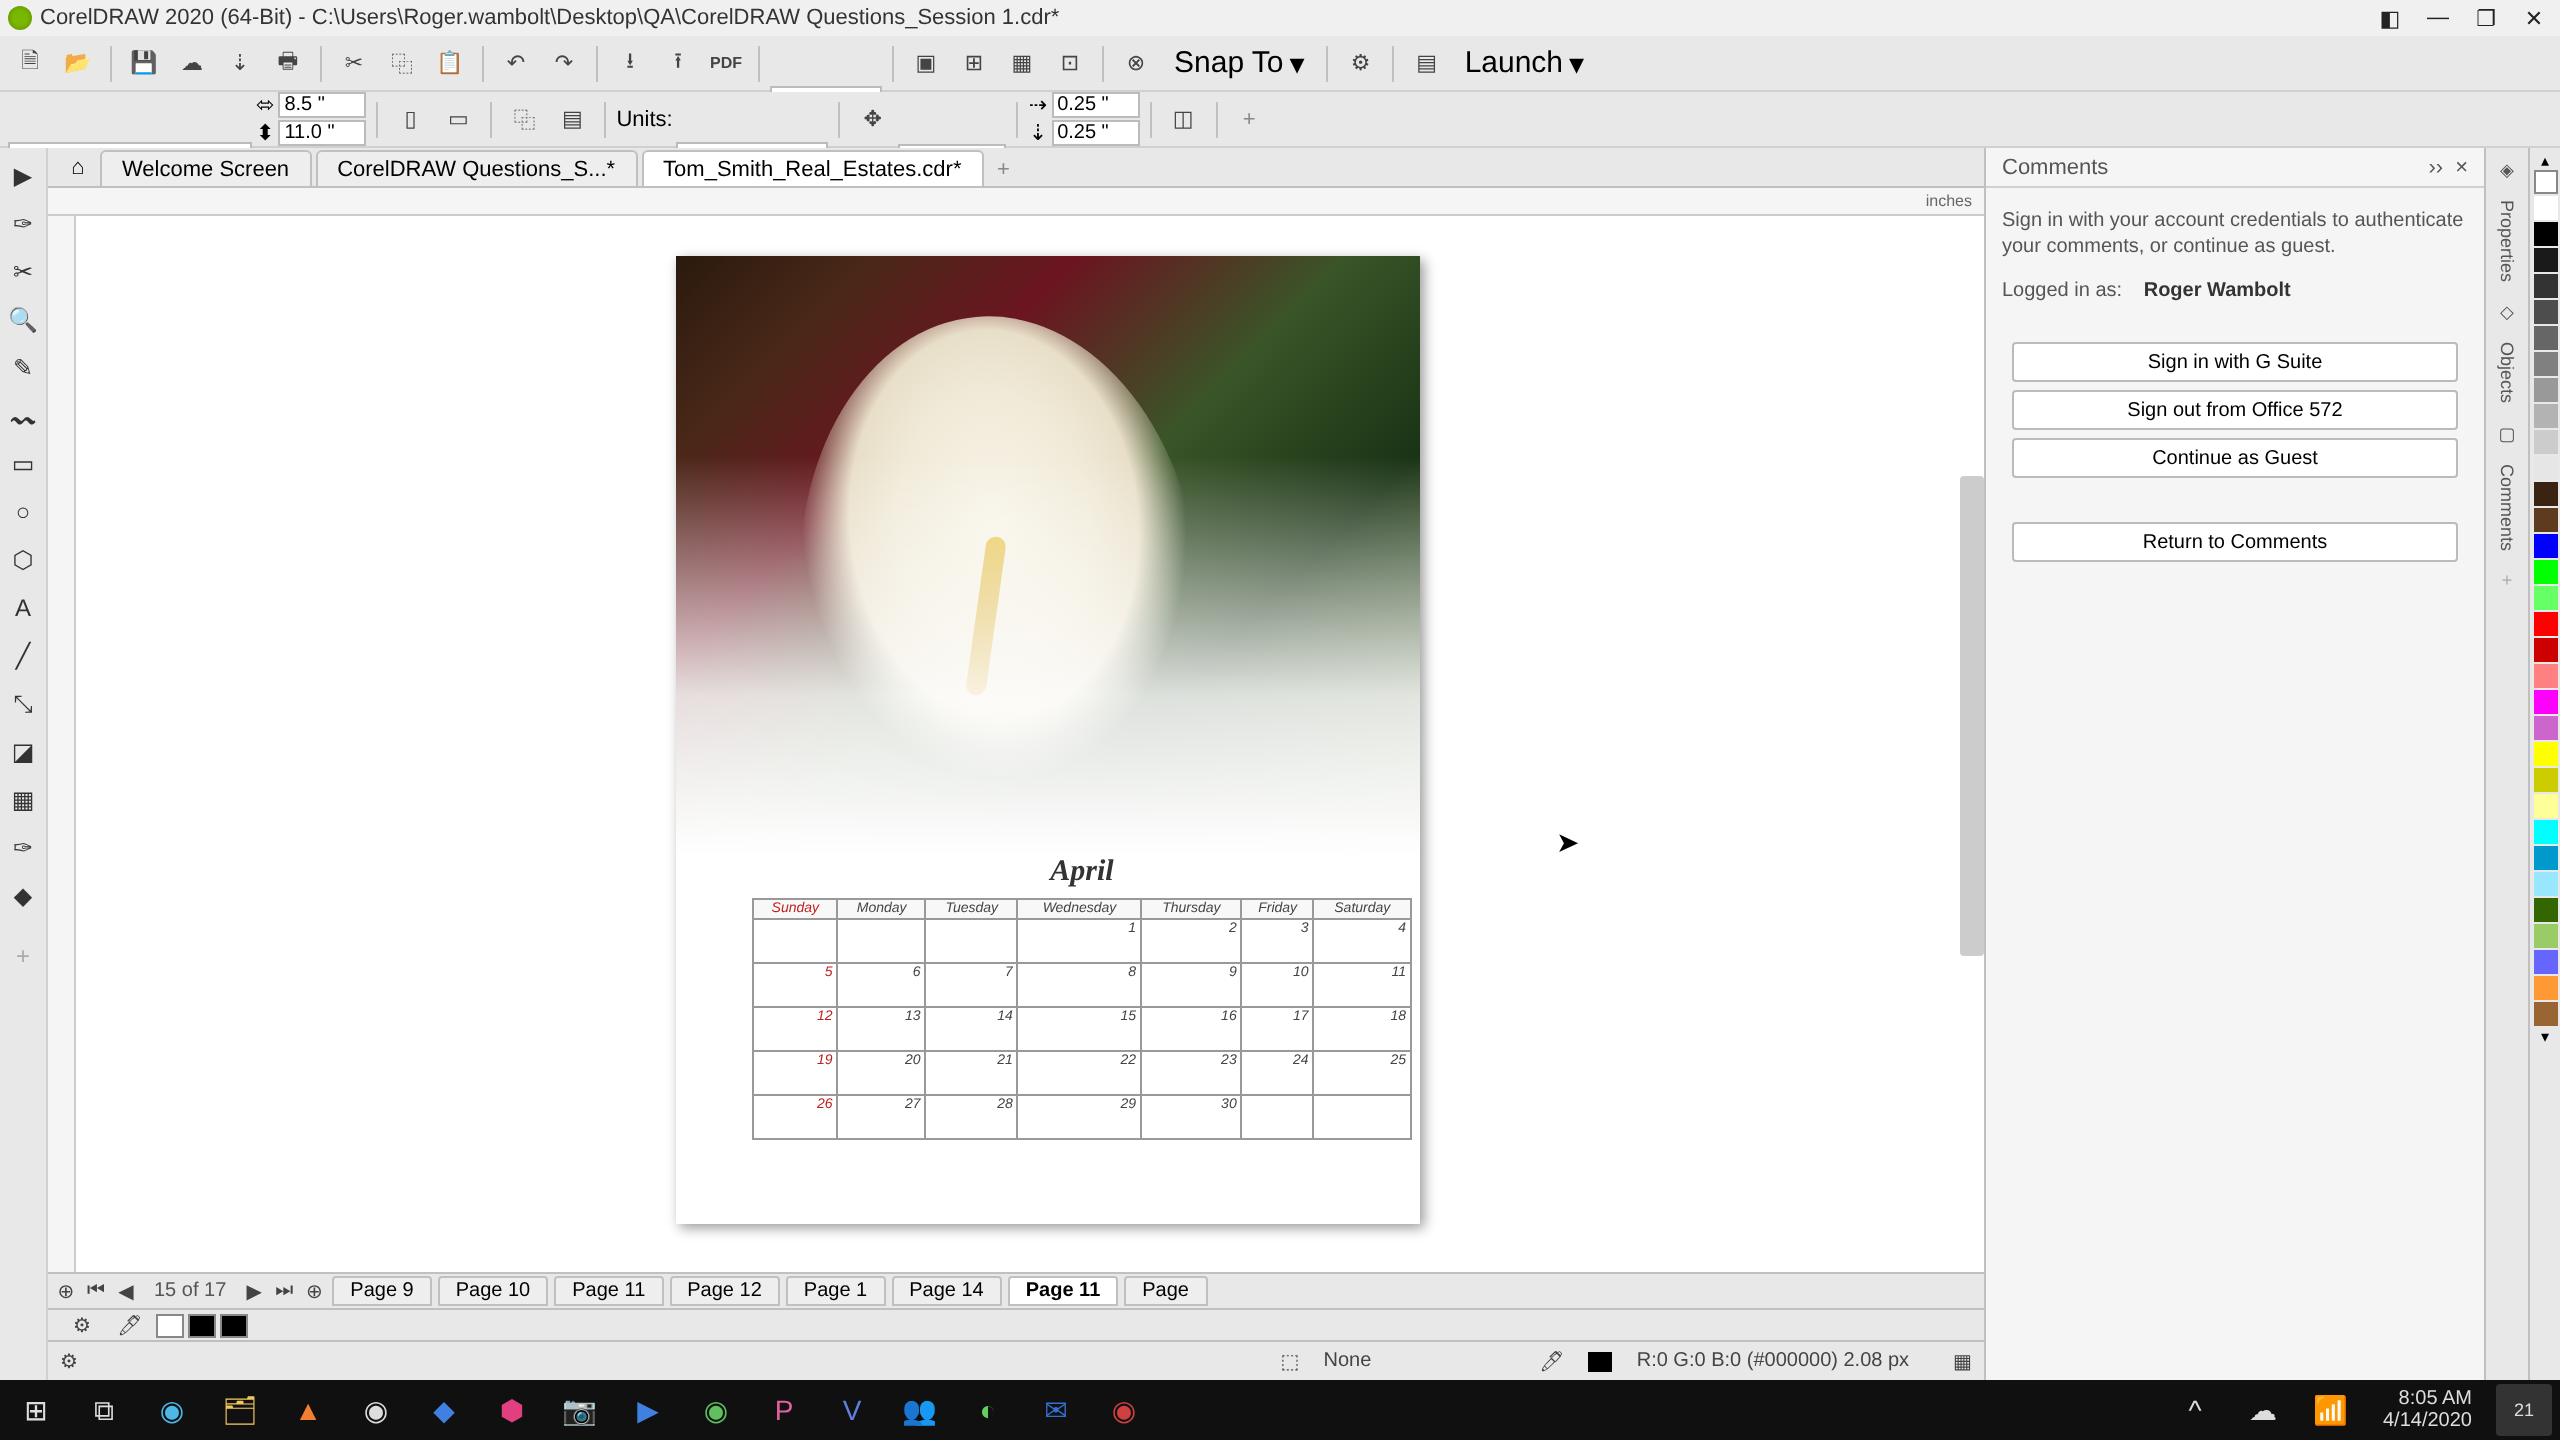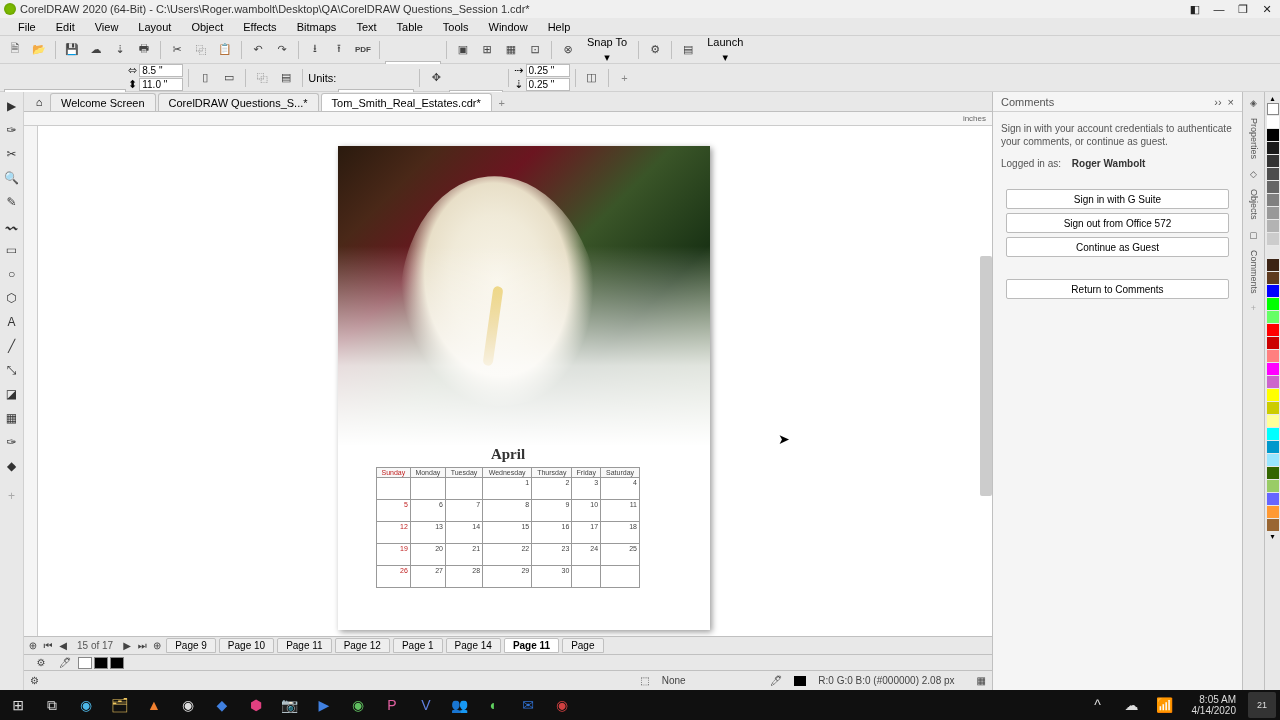--- a/index.html
+++ b/index.html
@@ -9,21 +9,21 @@
 .titlebar .logo { width: 12px; height: 12px; background: radial-gradient(circle,#7ab800 40%,#5a8a00 100%); border-radius: 50%; margin-right: 4px; }
 .titlebar .spacer { flex: 1; }
 .titlebar .winbtn { width: 18px; height: 14px; margin-left: 6px; display: inline-flex; align-items: center; justify-content: center; font-size: 11px; color: #222; cursor: default; }
 .menubar { height: 18px; background: #e8e8e8; display: flex; align-items: center; padding: 0 8px; font-size: 11px; border-bottom: 1px solid #d0d0d0; }
 .menubar span { padding: 0 10px; }
 .toolbar1, .toolbar2 { height: 28px; background: #e8e8e8; display: flex; align-items: center; padding: 0 4px; gap: 2px; border-bottom: 1px solid #d0d0d0; font-size: 11px; }
 .tb-btn { width: 22px; height: 22px; display: inline-flex; align-items: center; justify-content: center; border: 1px solid transparent; border-radius: 2px; color: #444; }
 .tb-sep { width: 1px; height: 18px; background: #c0c0c0; margin: 0 3px; }
 .tb-input { height: 18px; font-size: 11px; border: 1px solid #bbb; background: #fff; padding: 0 4px; margin-top: 42px; }
 .zoom-dd { width: 56px; }
-.snap { display:inline-flex; align-items:center; gap:3px; padding:0 6px; font-size:11px;flex-direction:column;}
+.snap { display:inline-flex; align-items:center; gap:3px; padding:0 6px; font-size:15px;}
 .sizebox { display:flex; flex-direction:column; gap:1px; }
 .sizebox .row { display:flex; align-items:center; gap:2px; }
 .sizebox input { width:44px; height:13px; font-size:10px; border:1px solid #bbb; padding:0 2px;}
 .main { flex:1; display:flex; min-height:0; }
 .toolbox { width:24px; background:#e8e8e8; border-right:1px solid #d0d0d0; display:flex; flex-direction:column; align-items:center; padding-top:4px; gap:4px; }
 .toolbox .tool { width:20px; height:20px; display:flex; align-items:center; justify-content:center; font-size:12px; color:#333; }
 .workarea { flex:1; display:flex; flex-direction:column; min-width:0; }
 .doctabs { height:20px; background:#e8e8e8; display:flex; align-items:flex-end; border-bottom:1px solid #c0c0c0; font-size:11px; padding-left:4px; }
 .doctabs .home { width:22px; height:18px; display:flex; align-items:center; justify-content:center; }
 .doctabs .dtab { height:18px; padding:0 10px; display:flex; align-items:center; border:1px solid #c0c0c0; border-bottom:none; margin-right:2px; background:#eee; border-radius:3px 3px 0 0; }
@@ -32,21 +32,21 @@
 .ruler-h { height:14px; background:#f5f5f5; border-bottom:1px solid #ccc; position:relative; font-size:8px; color:#666; }
 .ruler-h .tick { position:absolute; top:2px; }
 .canvas-row { flex:1; display:flex; min-height:0; }
 .ruler-v { width:14px; background:#f5f5f5; border-right:1px solid #ccc; }
 .canvas { flex:1; background:#fff; position:relative; overflow:hidden; }
 .page { position:absolute; left:300px; top:20px; width:372px; height:484px; background:#fff; box-shadow:2px 2px 6px rgba(0,0,0,0.4); }
 .photo { width:100%; height:300px; position:relative; overflow:hidden; background:linear-gradient(135deg,#2a1a0e 0%,#4a2818 15%,#6b1520 30%,#3a5528 50%,#1a3315 70%,#4a6530 100%); }
 .flower { position:absolute; left:60px; top:30px; width:200px; height:230px; background:radial-gradient(ellipse 60% 70% at 50% 45%,#f8f4e8 0%,#f0ead8 40%,#e8dfc8 60%,rgba(232,223,200,0) 80%); border-radius:50% 50% 50% 50% / 60% 60% 40% 40%; transform:rotate(-5deg); }
 .spadix { position:absolute; left:150px; top:140px; width:10px; height:80px; background:linear-gradient(180deg,#e8c858 0%,#d4a838 100%); border-radius:5px; transform:rotate(8deg); }
 .fade { position:absolute; left:0; bottom:0; width:100%; height:200px; background:linear-gradient(180deg,rgba(255,255,255,0) 0%,rgba(255,255,255,0.85) 60%,#fff 100%); }
-.cal { position:absolute; left:38px; top:300px; width:264px; }
+.cal { position:absolute; left:38px; top:300px; width:330px;font-style:italic; }
 .cal h3 { text-align:center; font-size:15px; font-weight:bold; color:#333; margin-bottom:4px; font-family:Georgia,serif;}
 .cal table { width:100%; border-collapse:collapse; font-size:7px; }
 .cal th, .cal td { border:1px solid #999; height:22px; vertical-align:top; text-align:right; padding:1px 2px; color:#444;}
 .cal th { height:10px; text-align:center; background:#f8f8f8; font-weight:normal;}
 .cal th.sun { color:#c02020; }
 .cal td.sun { color:#c02020; }
 .scrollbar-v { position:absolute; right:0; top:130px; width:12px; height:240px; background:#ccc; border-radius:2px;}
 .cursor { position:absolute; left:740px; top:305px; font-size:14px; color:#000; }
 .pagetabs { height:18px; background:#e8e8e8; border-top:1px solid #c0c0c0; display:flex; align-items:center; font-size:10px; padding:0 2px; gap:1px;}
 .pagetabs .nav { width:14px; height:14px; display:flex; align-items:center; justify-content:center; color:#444;}
@@ -83,34 +83,20 @@
   <div class="titlebar">
     <span class="logo"></span>
     <span>CorelDRAW 2020 (64-Bit) - C:\Users\Roger.wambolt\Desktop\QA\CorelDRAW Questions_Session 1.cdr*</span>
     <span class="spacer"></span>
     <span class="winbtn">◧</span>
     <span class="winbtn">—</span>
     <span class="winbtn">❐</span>
     <span class="winbtn">✕</span>
   </div>
 
-  <div class="menubar">
-    <span>File</span>
-    <span>Edit</span>
-    <span>View</span>
-    <span>Layout</span>
-    <span>Object</span>
-    <span>Effects</span>
-    <span>Bitmaps</span>
-    <span>Text</span>
-    <span>Table</span>
-    <span>Tools</span>
-    <span>Window</span>
-    <span>Help</span>
-  </div>
 
   <div class="toolbar1">
     <span class="tb-btn">🗎</span>
     <span class="tb-btn">📂</span>
     <span class="tb-sep"></span>
     <span class="tb-btn">💾</span>
     <span class="tb-btn">☁</span>
     <span class="tb-btn">⇣</span>
     <span class="tb-btn">🖶</span>
     <span class="tb-sep"></span>

